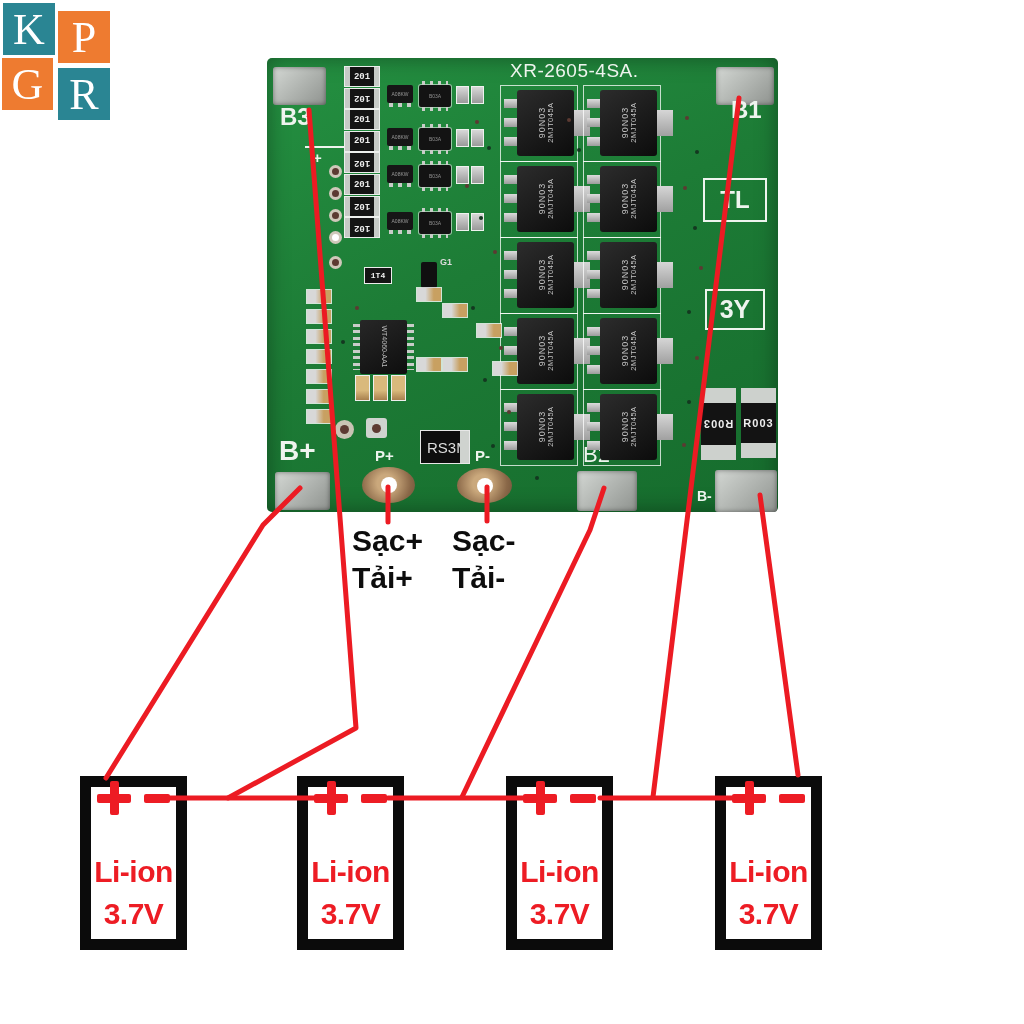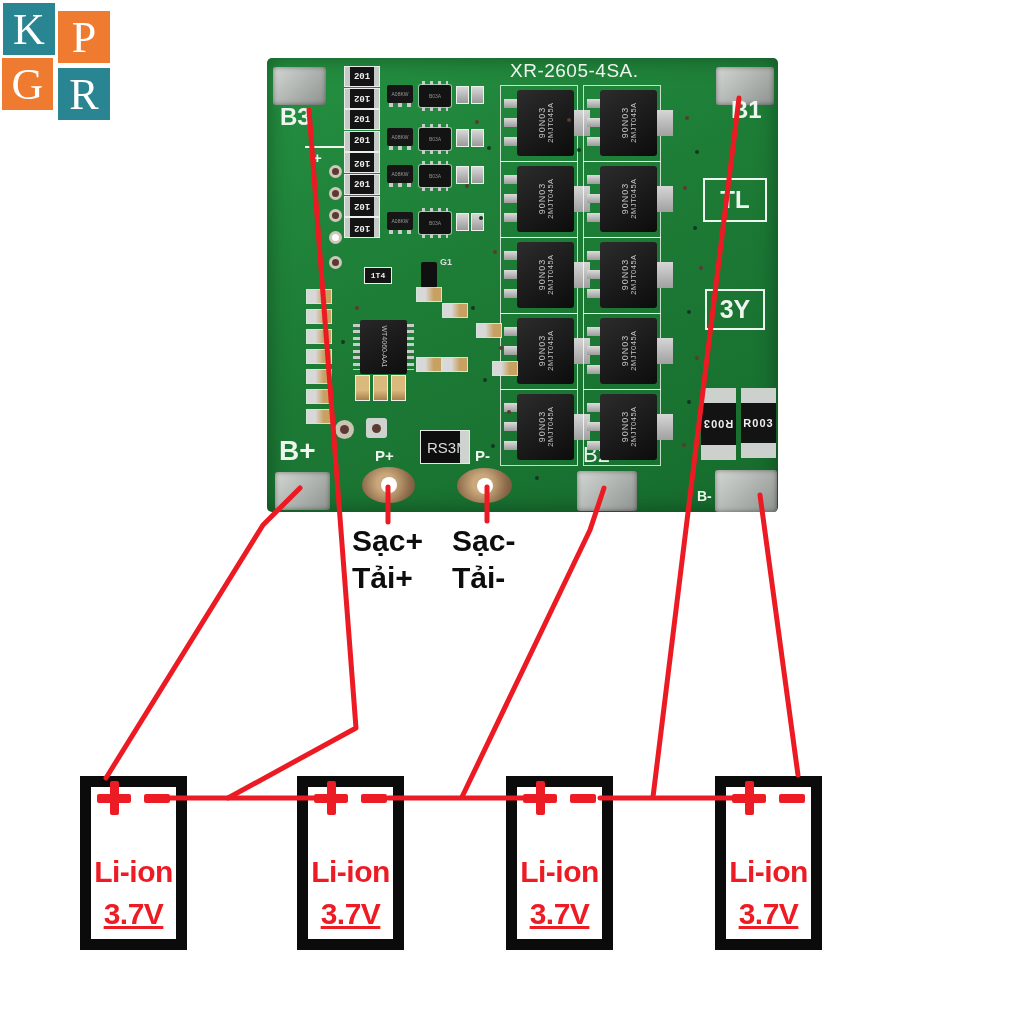--- a/index.html
+++ b/index.html
@@ -132,21 +132,21 @@
 
   
   .cell{position:absolute;top:776px;width:107px;height:174px;background:#fff;
         border:11px solid #0b0b0b;box-sizing:border-box;z-index:1;}
   .term-plus{position:absolute;left:6px;top:-6px;width:34px;height:34px;}
   .term-plus .h{position:absolute;left:0;top:13px;width:34px;height:9px;background:#ed1c24;border-radius:2px;}
   .term-plus .v{position:absolute;left:13px;top:0;width:9px;height:34px;background:#ed1c24;border-radius:2px;}
   .term-minus{position:absolute;right:6px;top:7px;width:26px;height:9px;background:#ed1c24;border-radius:2px;}
   .cell-chem,.cell-volt{position:absolute;left:0;right:0;text-align:center;color:#ed1c24;
         font-weight:700;font-size:30px;letter-spacing:-0.5px;white-space:nowrap;}
-  .cell-chem{top:68px;} .cell-volt{top:110px;text-decoration:underline;}
+  .cell-chem{top:68px;} .cell-volt{top:110px;}
 </style>
 </head>
 <body>
 
 <div id="stage">
 
   <div>
     <div class="logo-tile" id="tile-k" style="background: rgb(42, 133, 147);">
         <span>K</span>
       </div>

